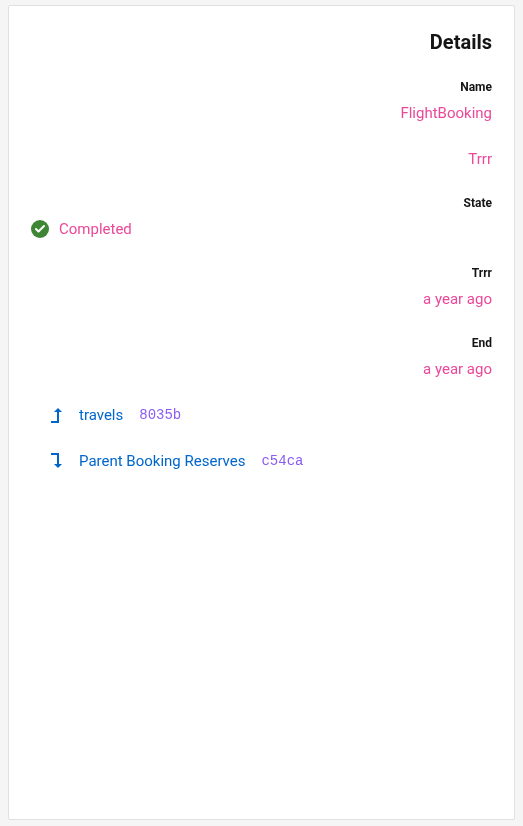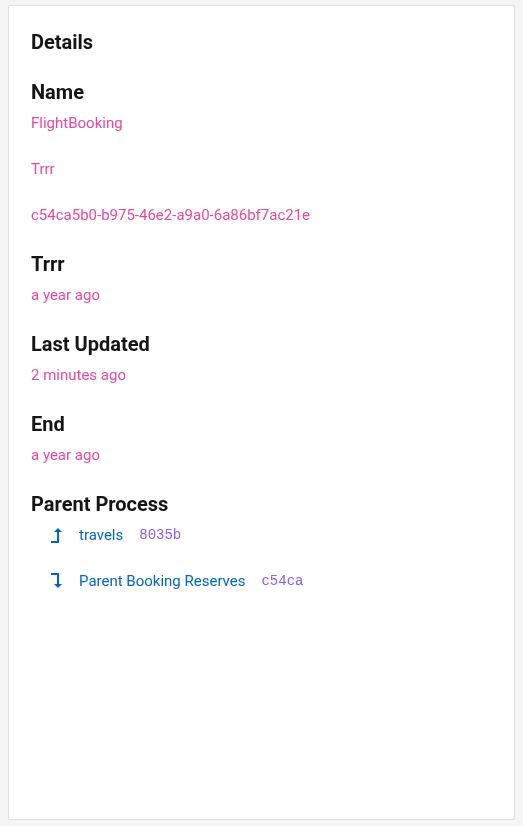--- a/index.html
+++ b/index.html
@@ -13,32 +13,33 @@
       width: 523px;
       height: 826px;
     }
     .card {
       background: #fff;
       border: 1px solid #e0e0e0;
       border-radius: 2px;
       margin: 5px 8px;
       padding: 24px 22px;
       height: 815px;
+      text-align: right;
     }
     .card-title {
       font-size: 20px;
       font-weight: 700;
       color: #151515;
       margin-bottom: 26px;
     }
     .field {
       margin-bottom: 28px;
     }
     .field-label {
-      font-size: 20px;
+      font-size: 12px;
       font-weight: 700;
       color: #151515;
       margin-bottom: 10px;
     }
     .field-value {
       font-size: 15px;
       color: #ec4899;
       font-weight: 400;
     }
     .state-row {
@@ -82,42 +83,46 @@
 
   <div class="field">
     <div class="field-label">Name</div>
     <div class="field-value">FlightBooking</div>
   </div>
 
   <div class="field">
     <div class="field-value">Trrr</div>
   </div>
 
+  <div class="field">
+    <div class="field-label">State</div>
+    <div class="state-row">
+      <svg class="check-icon" viewBox="0 0 18 18">
+        <circle cx="9" cy="9" r="9" fill="#3e8635"></circle>
+        <path d="M5 9 L7.5 11.5 L13 6" stroke="#fff" stroke-width="2" fill="none" stroke-linecap="round" stroke-linejoin="round"></path>
+      </svg>
+      <span class="field-value">Completed</span>
+    </div>
+  </div>
 
   <div class="field">
-    <div class="field-value">c54ca5b0-b975-46e2-a9a0-6a86bf7ac21e</div>
   </div>
 
   <div class="field">
     <div class="field-label">Trrr</div>
     <div class="field-value">a year ago</div>
   </div>
 
-  <div class="field">
-    <div class="field-label">Last Updated</div>
-    <div class="field-value">2 minutes ago</div>
-  </div>
 
   <div class="field">
     <div class="field-label">End</div>
     <div class="field-value">a year ago</div>
   </div>
 
   <div class="field">
-    <div class="field-label">Parent Process</div>
     <div class="process-row">
       <svg class="arrow-icon" viewBox="0 0 14 18">
         <path d="M9 2 L5 6 L8 6 L8 15 L2 15 L2 17 L10 17 L10 6 L13 6 Z" fill="#0066cc"></path>
       </svg>
       <a class="process-link">travels</a>
       <span class="process-id">8035b</span>
     </div>
   </div>
 
   <div class="field">

